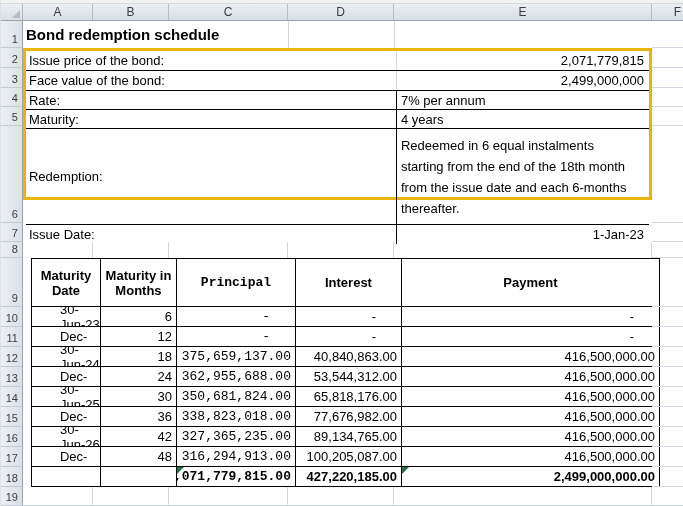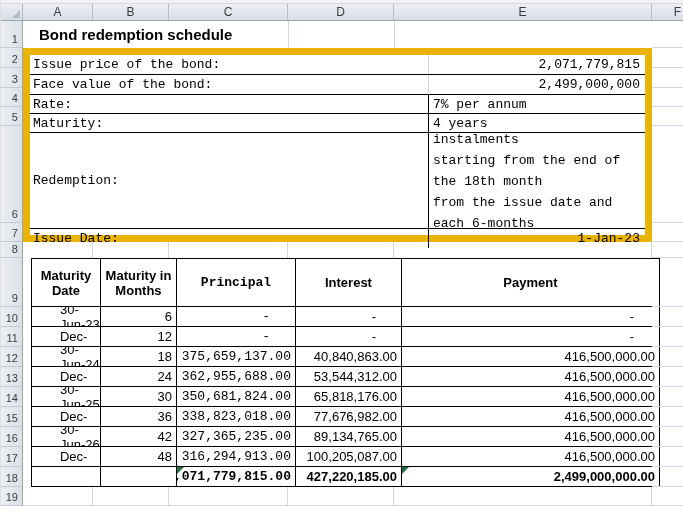--- a/index.html
+++ b/index.html
@@ -26,32 +26,32 @@
             border-right:1px solid #9aa5b1; }
   .gut-cell { display:flex; align-items:flex-end; justify-content:flex-end;
               padding:0 4px 2px 0; font-size:11px; color:#3c3c3c;
               border-bottom:1px solid #c3cad4; }
 
   
   .sheet { position:relative; width:661px; background:#fff; font-size:13px; }
 
   .row1 { position:absolute; left:0; top:0; width:629px; height:27px;
           display:flex; align-items:center; }
-  .title { font-size:15px; font-weight:bold; padding-left:16px; white-space:nowrap; }
+  .title { font-size:15px; font-weight:bold; padding-left:3px; white-space:nowrap; }
   .r1-grid { position:absolute; top:0; width:1px; height:27px; background:#d0d7e5; }
   .r1-g1 { left:265px; } .r1-g2 { left:371px; }
 
   
-  .info-box { position:absolute; left:0; top:27px; width:629px; height:194px;
-              border:7px solid #eab308;font-family:Liberation Mono, monospace; }
+  .info-box { position:absolute; left:0; top:27px; width:629px; height:152px;
+              border:3px solid #eab308; }
   .info-row { display:flex; border-bottom:1px solid #000; }
   .info-row:last-child { border-bottom:none; }
   .h20 { height:20px; } .h19 { height:19px; } .h96 { height:96px; }
   .info-label { width:370px; display:flex; align-items:center; padding-left:3px; }
-  .info-val { flex:1; display:flex; align-items:center; padding:0 5px 0 4px;margin-left:28px; }
+  .info-val { flex:1; display:flex; align-items:center; padding:0 5px 0 4px; }
   .div-black { border-left:1px solid #000; }
   .div-grey  { border-left:1px solid #d0d7e5; }
   .val-right { justify-content:flex-end; }
   .multiline { white-space:pre-line; line-height:21px; padding-top:1px; overflow:hidden; }
 
   
   .grid-band { position:absolute; left:0; display:flex; }
   .band-8  { top:221px; width:629px; height:16px; }
   .band-19 { top:466px; width:629px; height:19px; border-bottom:1px solid #d0d7e5; }
   .g-cell { border-right:1px solid #d0d7e5; }

